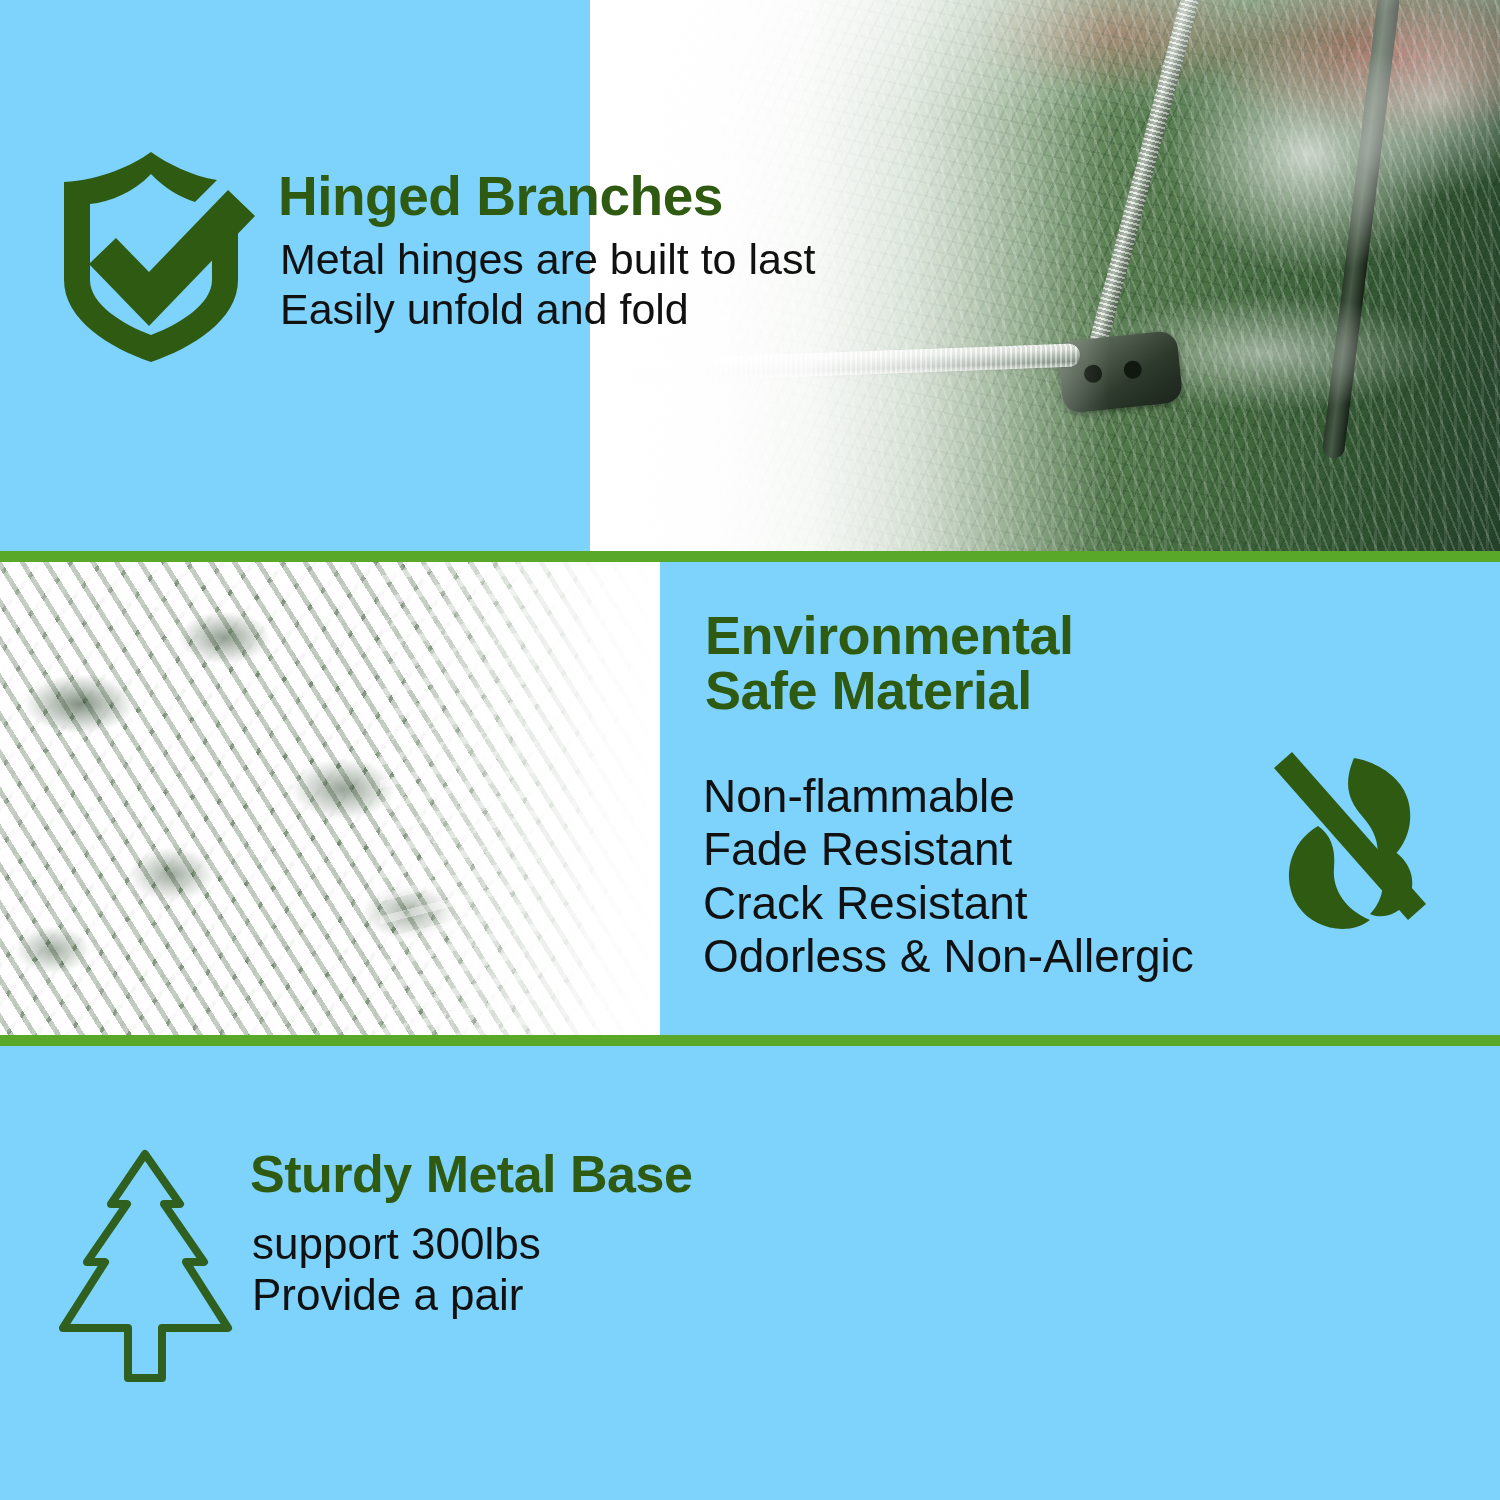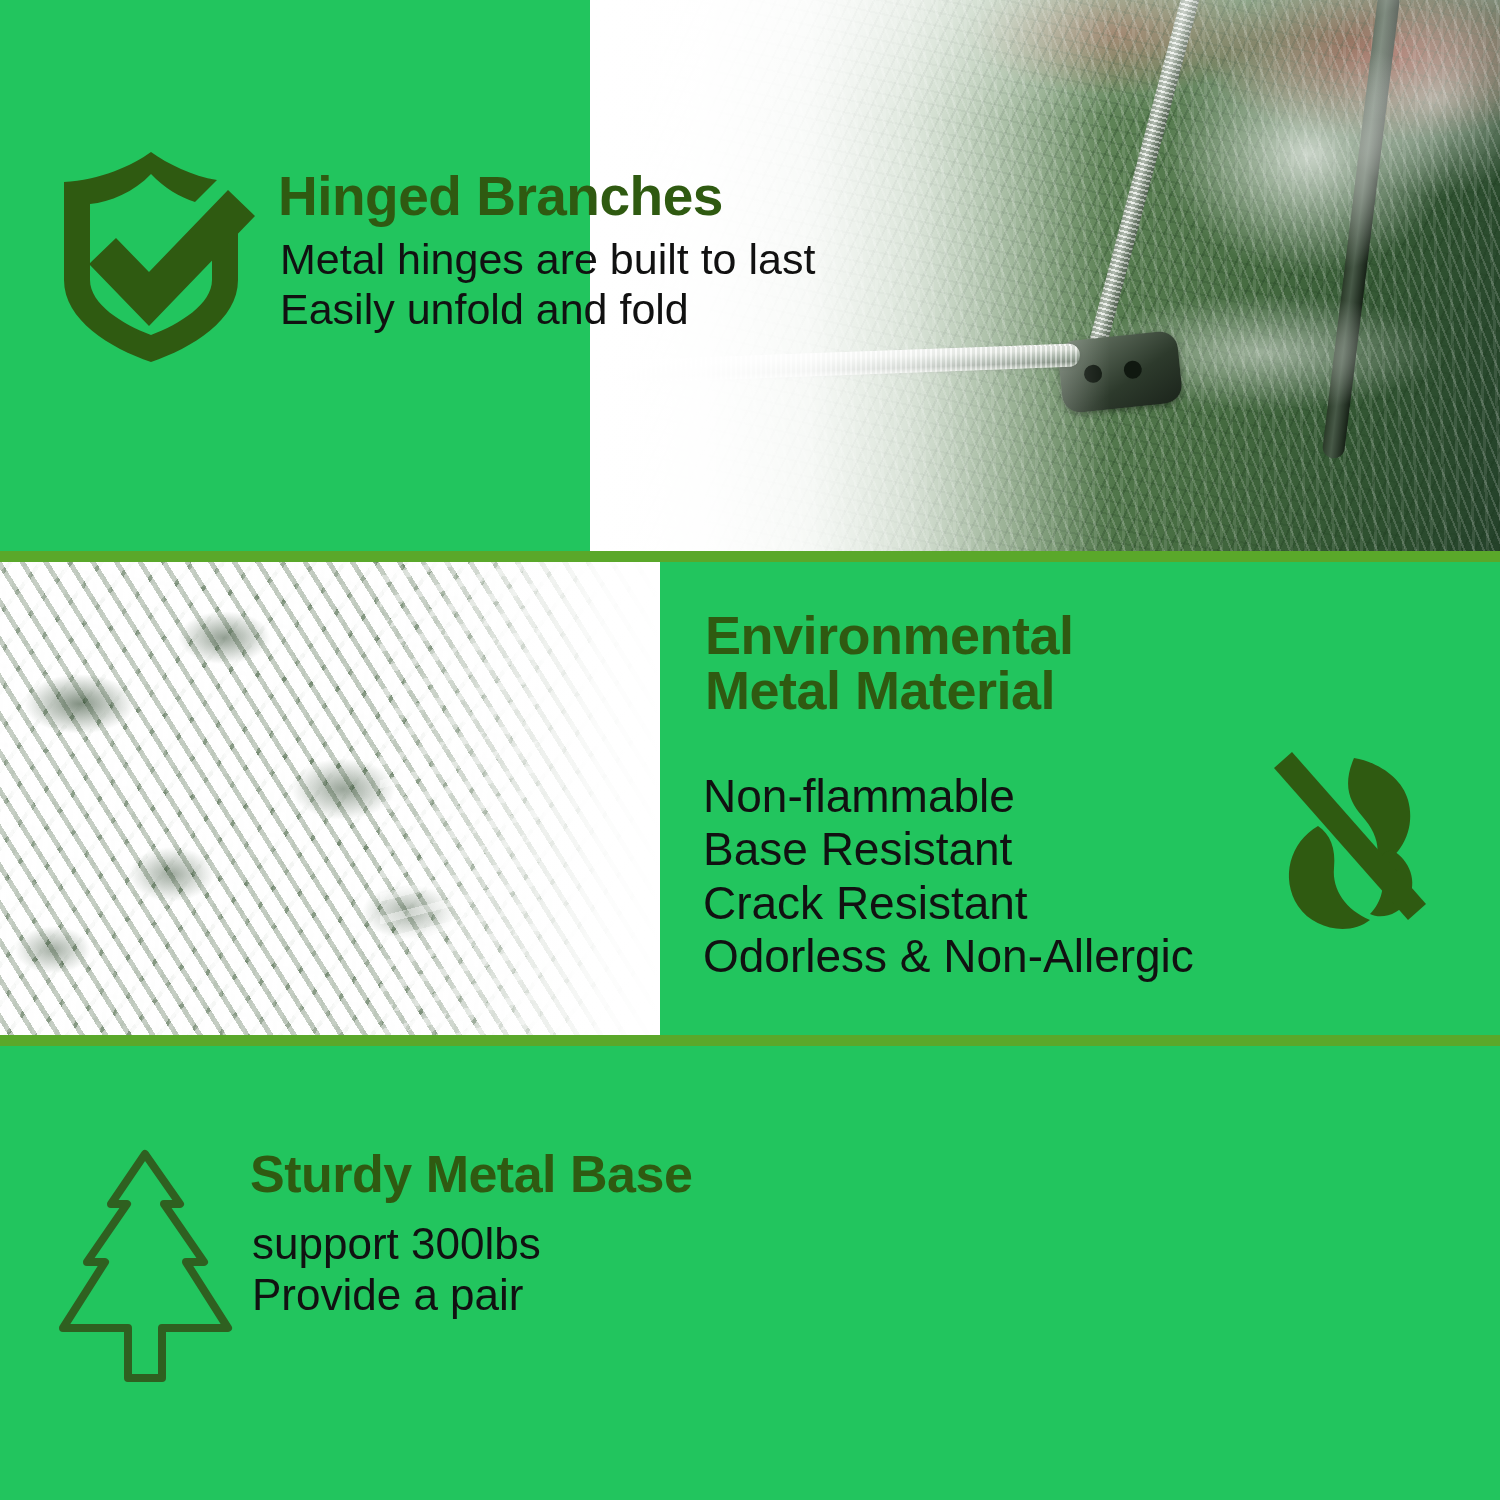--- a/index.html
+++ b/index.html
@@ -19,21 +19,21 @@
     height: 1500px;
     background: #ffffff;
   }
 
   
   .panel {
     position: absolute;
     left: 0;
     width: 1500px;
     overflow: hidden;
-    background: #22c55e;
+    background: #7dd3fc;
   }
   #panel-hinged   { top: 0;    height: 551px; }
   #panel-material { top: 562px; height: 473px; }
   #panel-base     { top: 1046px; height: 454px; }
 
   .divider {
     position: absolute;
     left: 0;
     width: 1500px;
     height: 11px;
@@ -272,26 +272,26 @@
       <div class="photo-body"></div>
       <div class="flock-texture"></div>
       <div class="flock-shadows"></div>
       <div class="edge-jag"></div>
       <div class="fade-right"></div>
     </div>
   </div>
 
   <div class="feature-title" id="material-title">
     <div>Environmental</div>
-    <div>Metal Material</div>
+    <div>Safe Material</div>
   </div>
 
   <div class="feature-lines" id="material-lines">
     <div>Non-flammable</div>
-    <div>Base Resistant</div>
+    <div>Fade Resistant</div>
     <div>Crack Resistant</div>
     <div>Odorless &amp; Non-Allergic</div>
   </div>
 
   <div id="noflame-icon-wrap">
     <svg viewBox="0 0 180 205" width="180" height="205" aria-hidden="true">
       <g fill="#2f5a11">
         <path d="M96 18 C84 46 92 62 104 76 C118 92 124 108 116 128
                  C144 118 158 88 150 60 C144 38 120 22 96 18 Z"></path>
         <path d="M60 86 C32 102 22 138 40 166 C56 190 92 196 112 180

